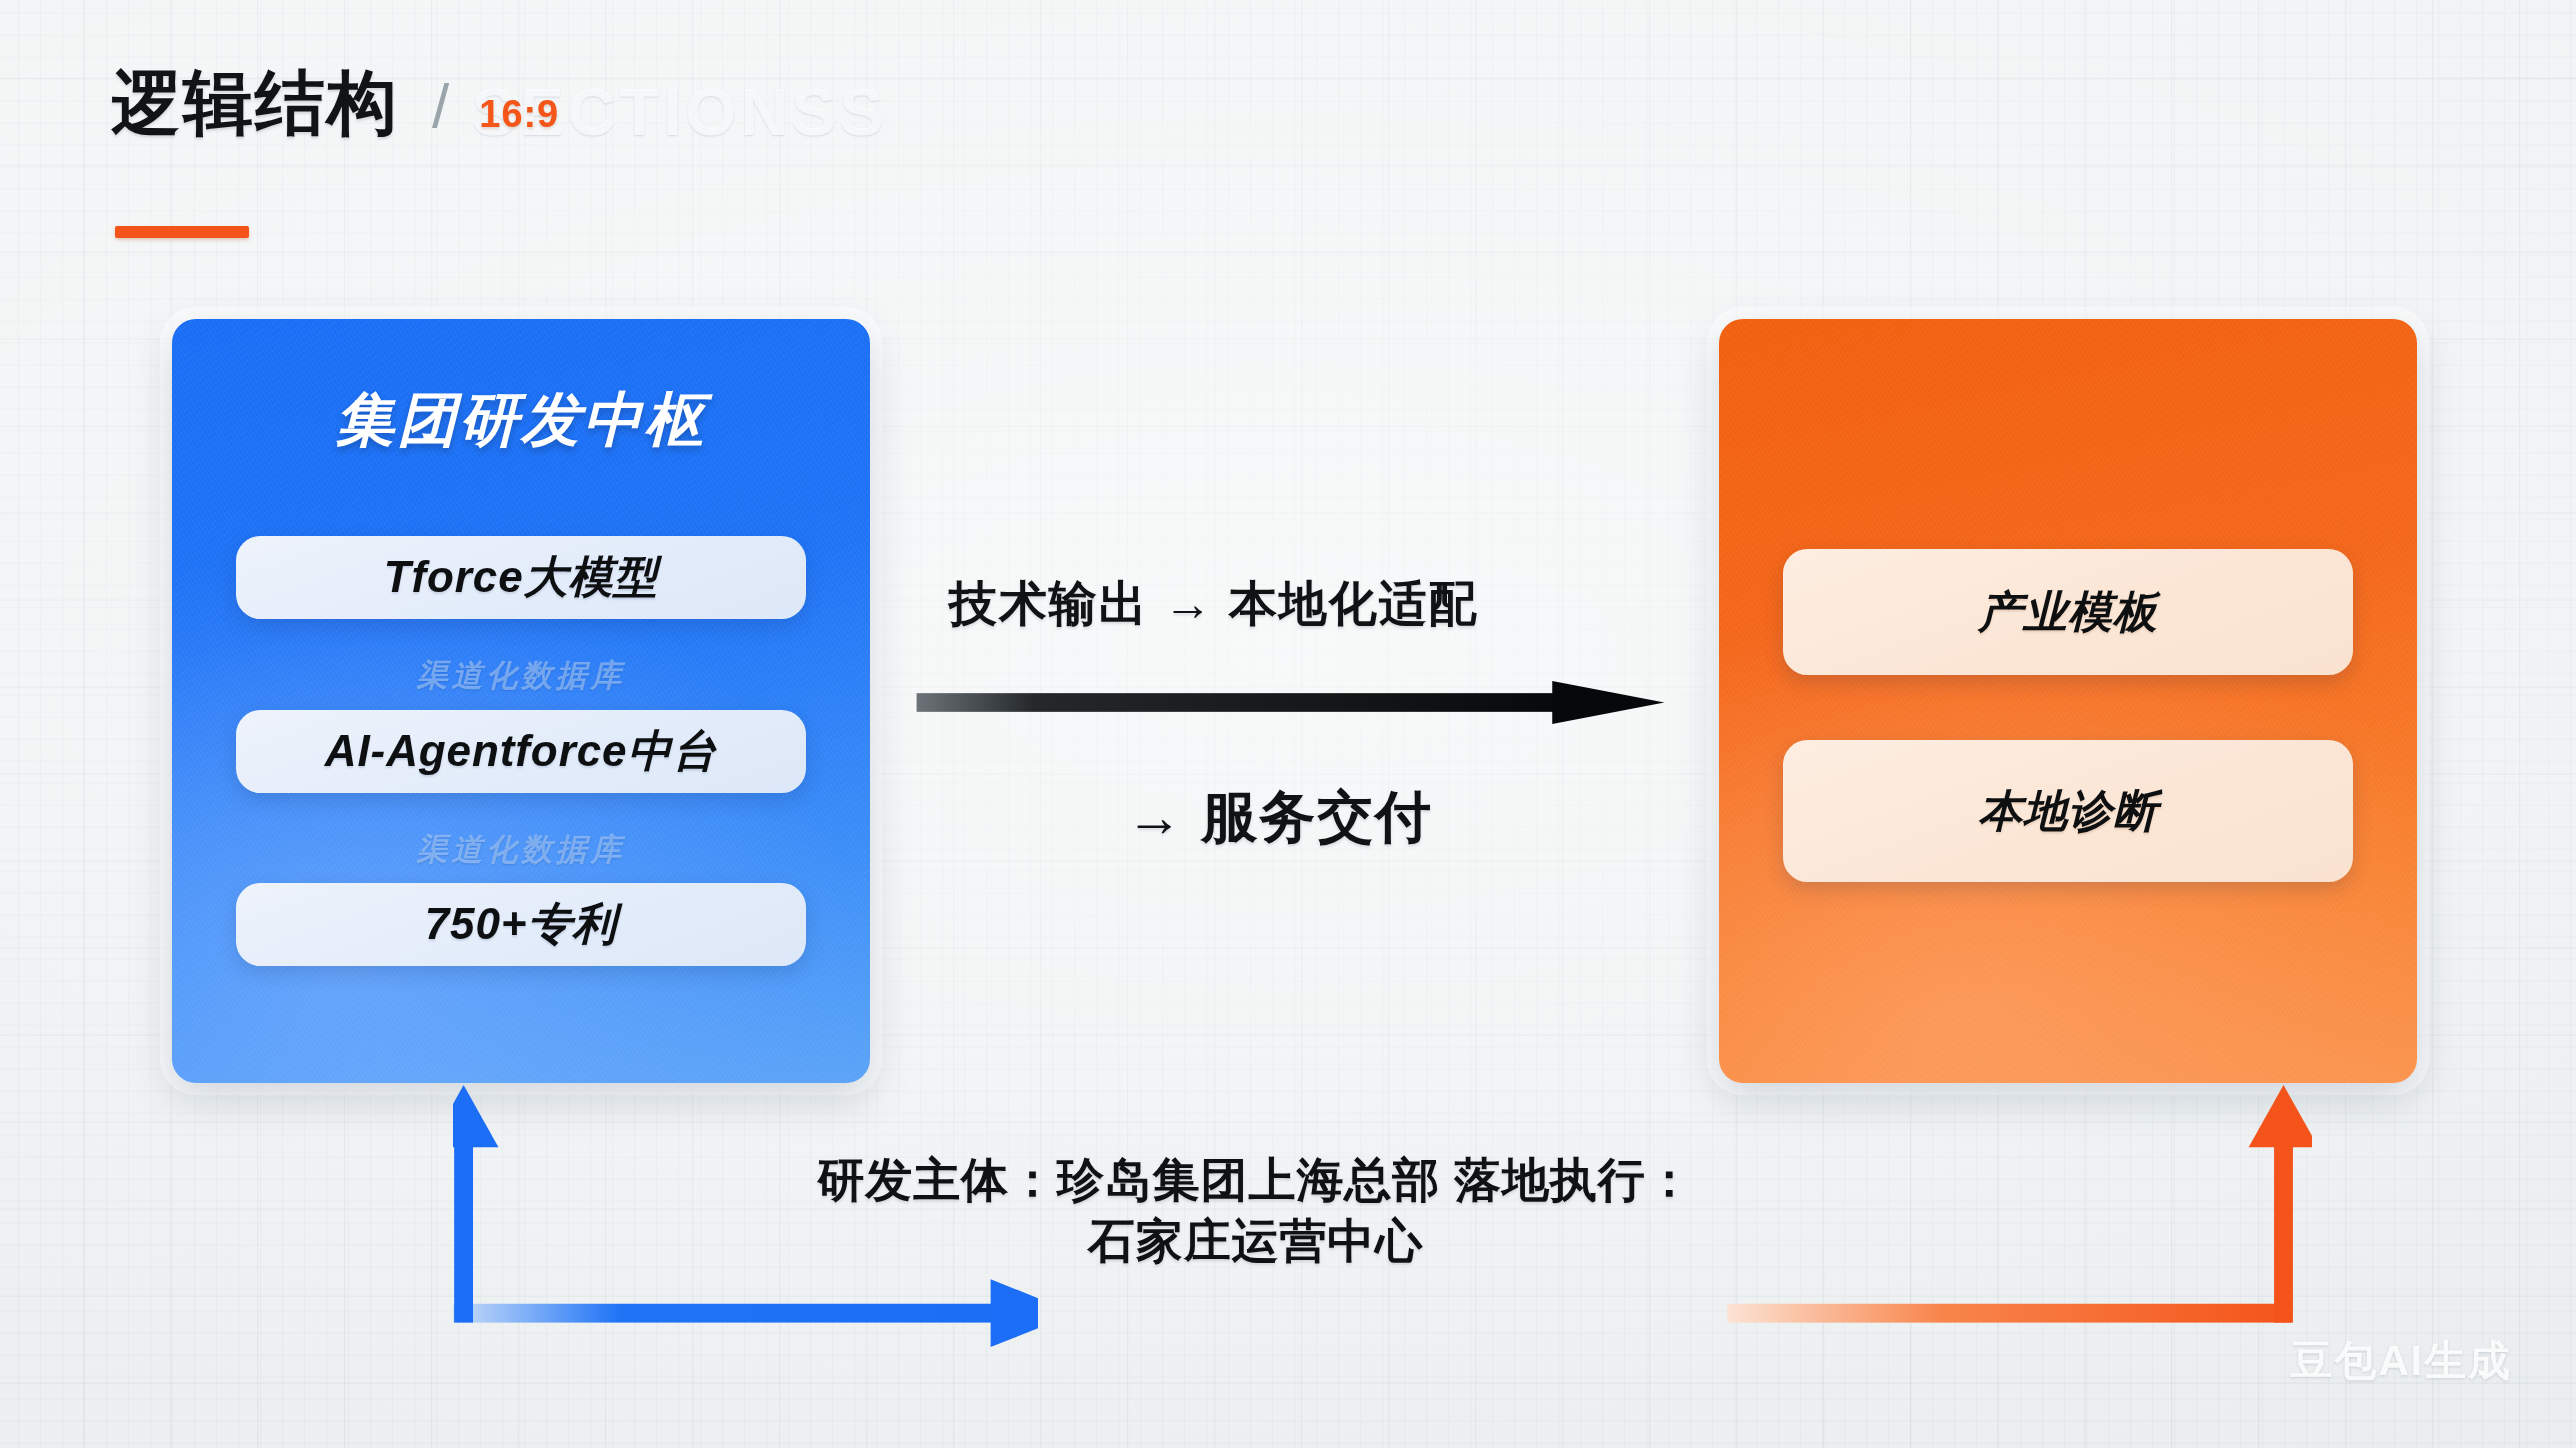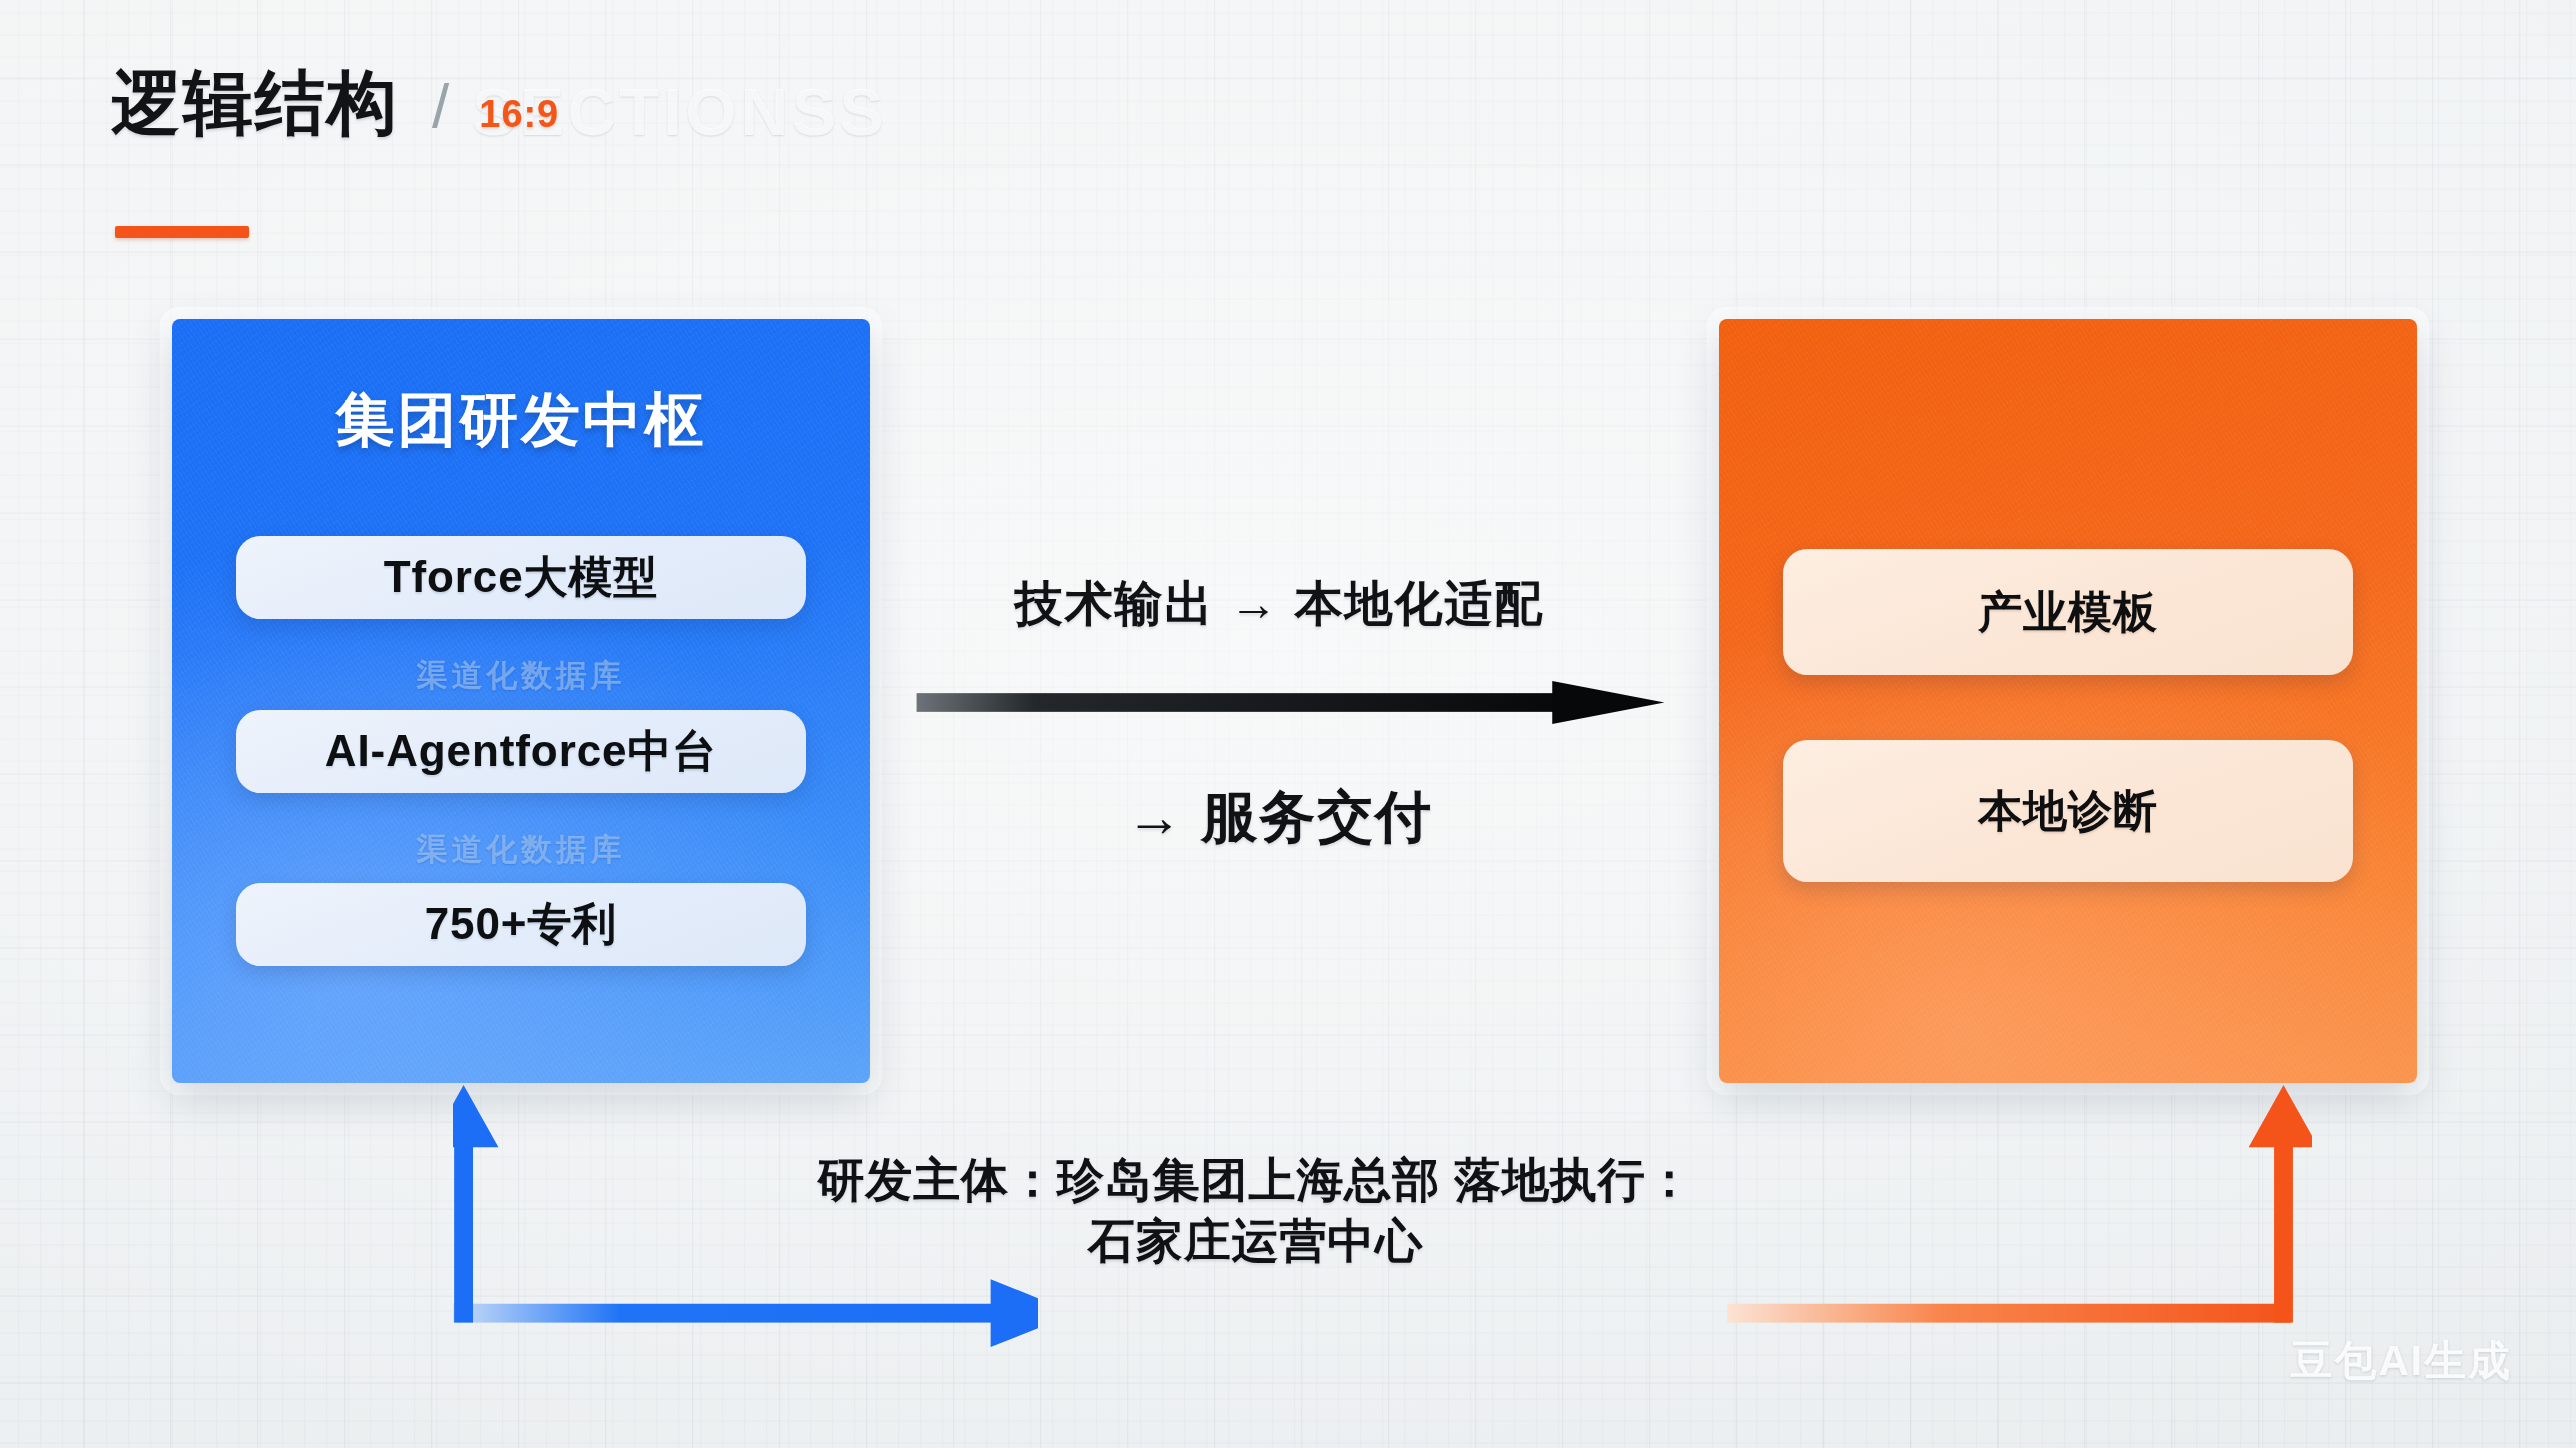--- a/index.html
+++ b/index.html
@@ -65,24 +65,25 @@
     position:absolute;left:472px;top:74px;
     font-size:66px;font-weight:800;letter-spacing:3.8px;
     color:rgba(255,255,255,.78);
     text-shadow:0 0.9px 1.9px rgba(170,180,190,.45);
     white-space:nowrap;z-index:5;
     opacity:.92;
   }
 
   
   .card{
-    position:absolute;border-radius:8px;
+    position:absolute;border-radius:24px;
     box-shadow:0 13.2px 42px rgba(60,80,110,.22), 0 0 0 12.3px rgba(255,255,255,.62);
     overflow:hidden;
     z-index:4;
+    font-style:italic;
   }
   #card-blue{
     left:172px;top:319px;width:698px;height:764px;
     background:
       radial-gradient(ellipse 120% 90% at 25% 85%, rgba(130,180,255,.55) 0%, rgba(130,180,255,0) 62%),
       linear-gradient(170deg,#1a6ef5 0%,#1f73f6 38%,#3c8ef8 74%,#5ba4f8 100%);
   }
   #card-blue .noise, #card-orange .noise{
     position:absolute;inset:0;pointer-events:none;opacity:.22;
     background-image:
@@ -131,21 +132,21 @@
     font-size:31px;font-weight:700;letter-spacing:3.8px;
     color:rgba(190,215,250,.50);
     text-shadow:0 0.9px 1.9px rgba(20,70,150,.25);
     pointer-events:none;
   }
   #ghost-1{top:336px;}
   #ghost-2{top:510px;}
 
   
   #mid-label-top{
-    position:absolute;left:949px;top:572px;width:661px;text-align:center;
+    position:absolute;left:949px;top:572px;width:661px;
     font-size:48px;font-weight:700;color:#101214;letter-spacing:1.9px;
     text-shadow:0 1.9px 2.8px rgba(150,160,170,.35);z-index:6;
   }
   #mid-label-bot{
     position:absolute;left:949px;top:780px;width:661px;text-align:center;
     font-size:56px;font-weight:700;color:#101214;letter-spacing:1.9px;
     text-shadow:0 1.9px 2.8px rgba(150,160,170,.35);z-index:6;
   }
   #mid-arrow{
     position:absolute;left:913px;top:681px;width:755px;height:43px;z-index:6;

